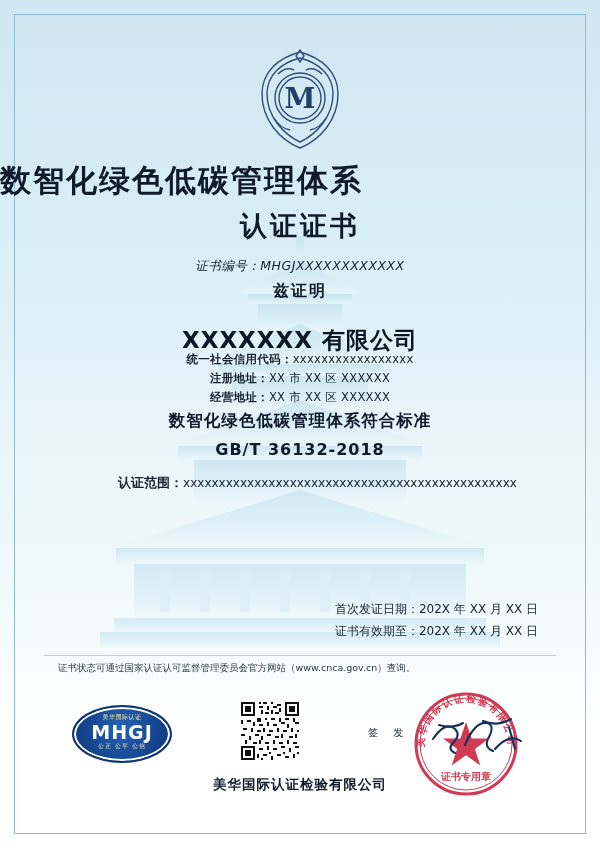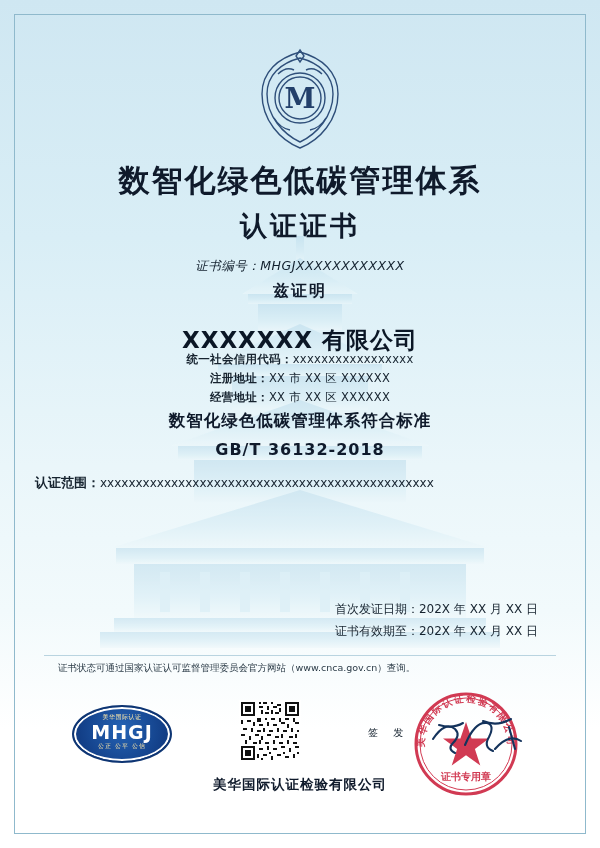--- a/index.html
+++ b/index.html
@@ -30,21 +30,21 @@
   .wm-svg{width:100%;height:100%;display:block;}
   .content{position:relative;z-index:3;}
 
   
   .emblem{
     position:absolute;left:50%;top:48px;transform:translateX(-50%);
     width:96px;height:104px;
   }
   
   .title1{
-    position:absolute;left:0;right:0;top:160px;text-align:center;
+    position:absolute;left:0;right:0;top:160px;text-align:left;
     font-size:31px;font-weight:bold;color:#0f1a2b;letter-spacing:2px;
     font-family:"DejaVu Sans","Liberation Sans",sans-serif;
   }
   .title2{
     position:absolute;left:0;right:0;top:208px;text-align:center;
     font-size:27px;font-weight:bold;color:#0f1a2b;letter-spacing:3px;
   }
   .certno{
     position:absolute;left:0;right:0;top:258px;text-align:center;
     font-size:12.5px;color:#12202e;letter-spacing:.5px;font-style:italic;
@@ -67,21 +67,21 @@
   .infoline b{font-weight:bold;}
   .standardline{
     position:absolute;left:0;right:0;top:410px;text-align:center;
     font-size:16.5px;font-weight:bold;color:#0f1a2b;letter-spacing:1px;
   }
   .standardcode{
     position:absolute;left:0;right:0;top:440px;text-align:center;
     font-size:16px;font-weight:bold;color:#0f1a2b;letter-spacing:1px;
   }
   .scope{
-    position:absolute;left:0;right:0;top:474px;text-align:left;
+    position:absolute;left:0;right:0;top:474px;text-align:center;
     font-size:12px;color:#16232f;padding-left:35px;
   }
   .scope b{font-weight:bold;font-size:13px;}
 
   .dates{
     position:absolute;right:62px;top:598px;text-align:right;
     font-size:12px;color:#16232f;line-height:22px;
   }
 
   

